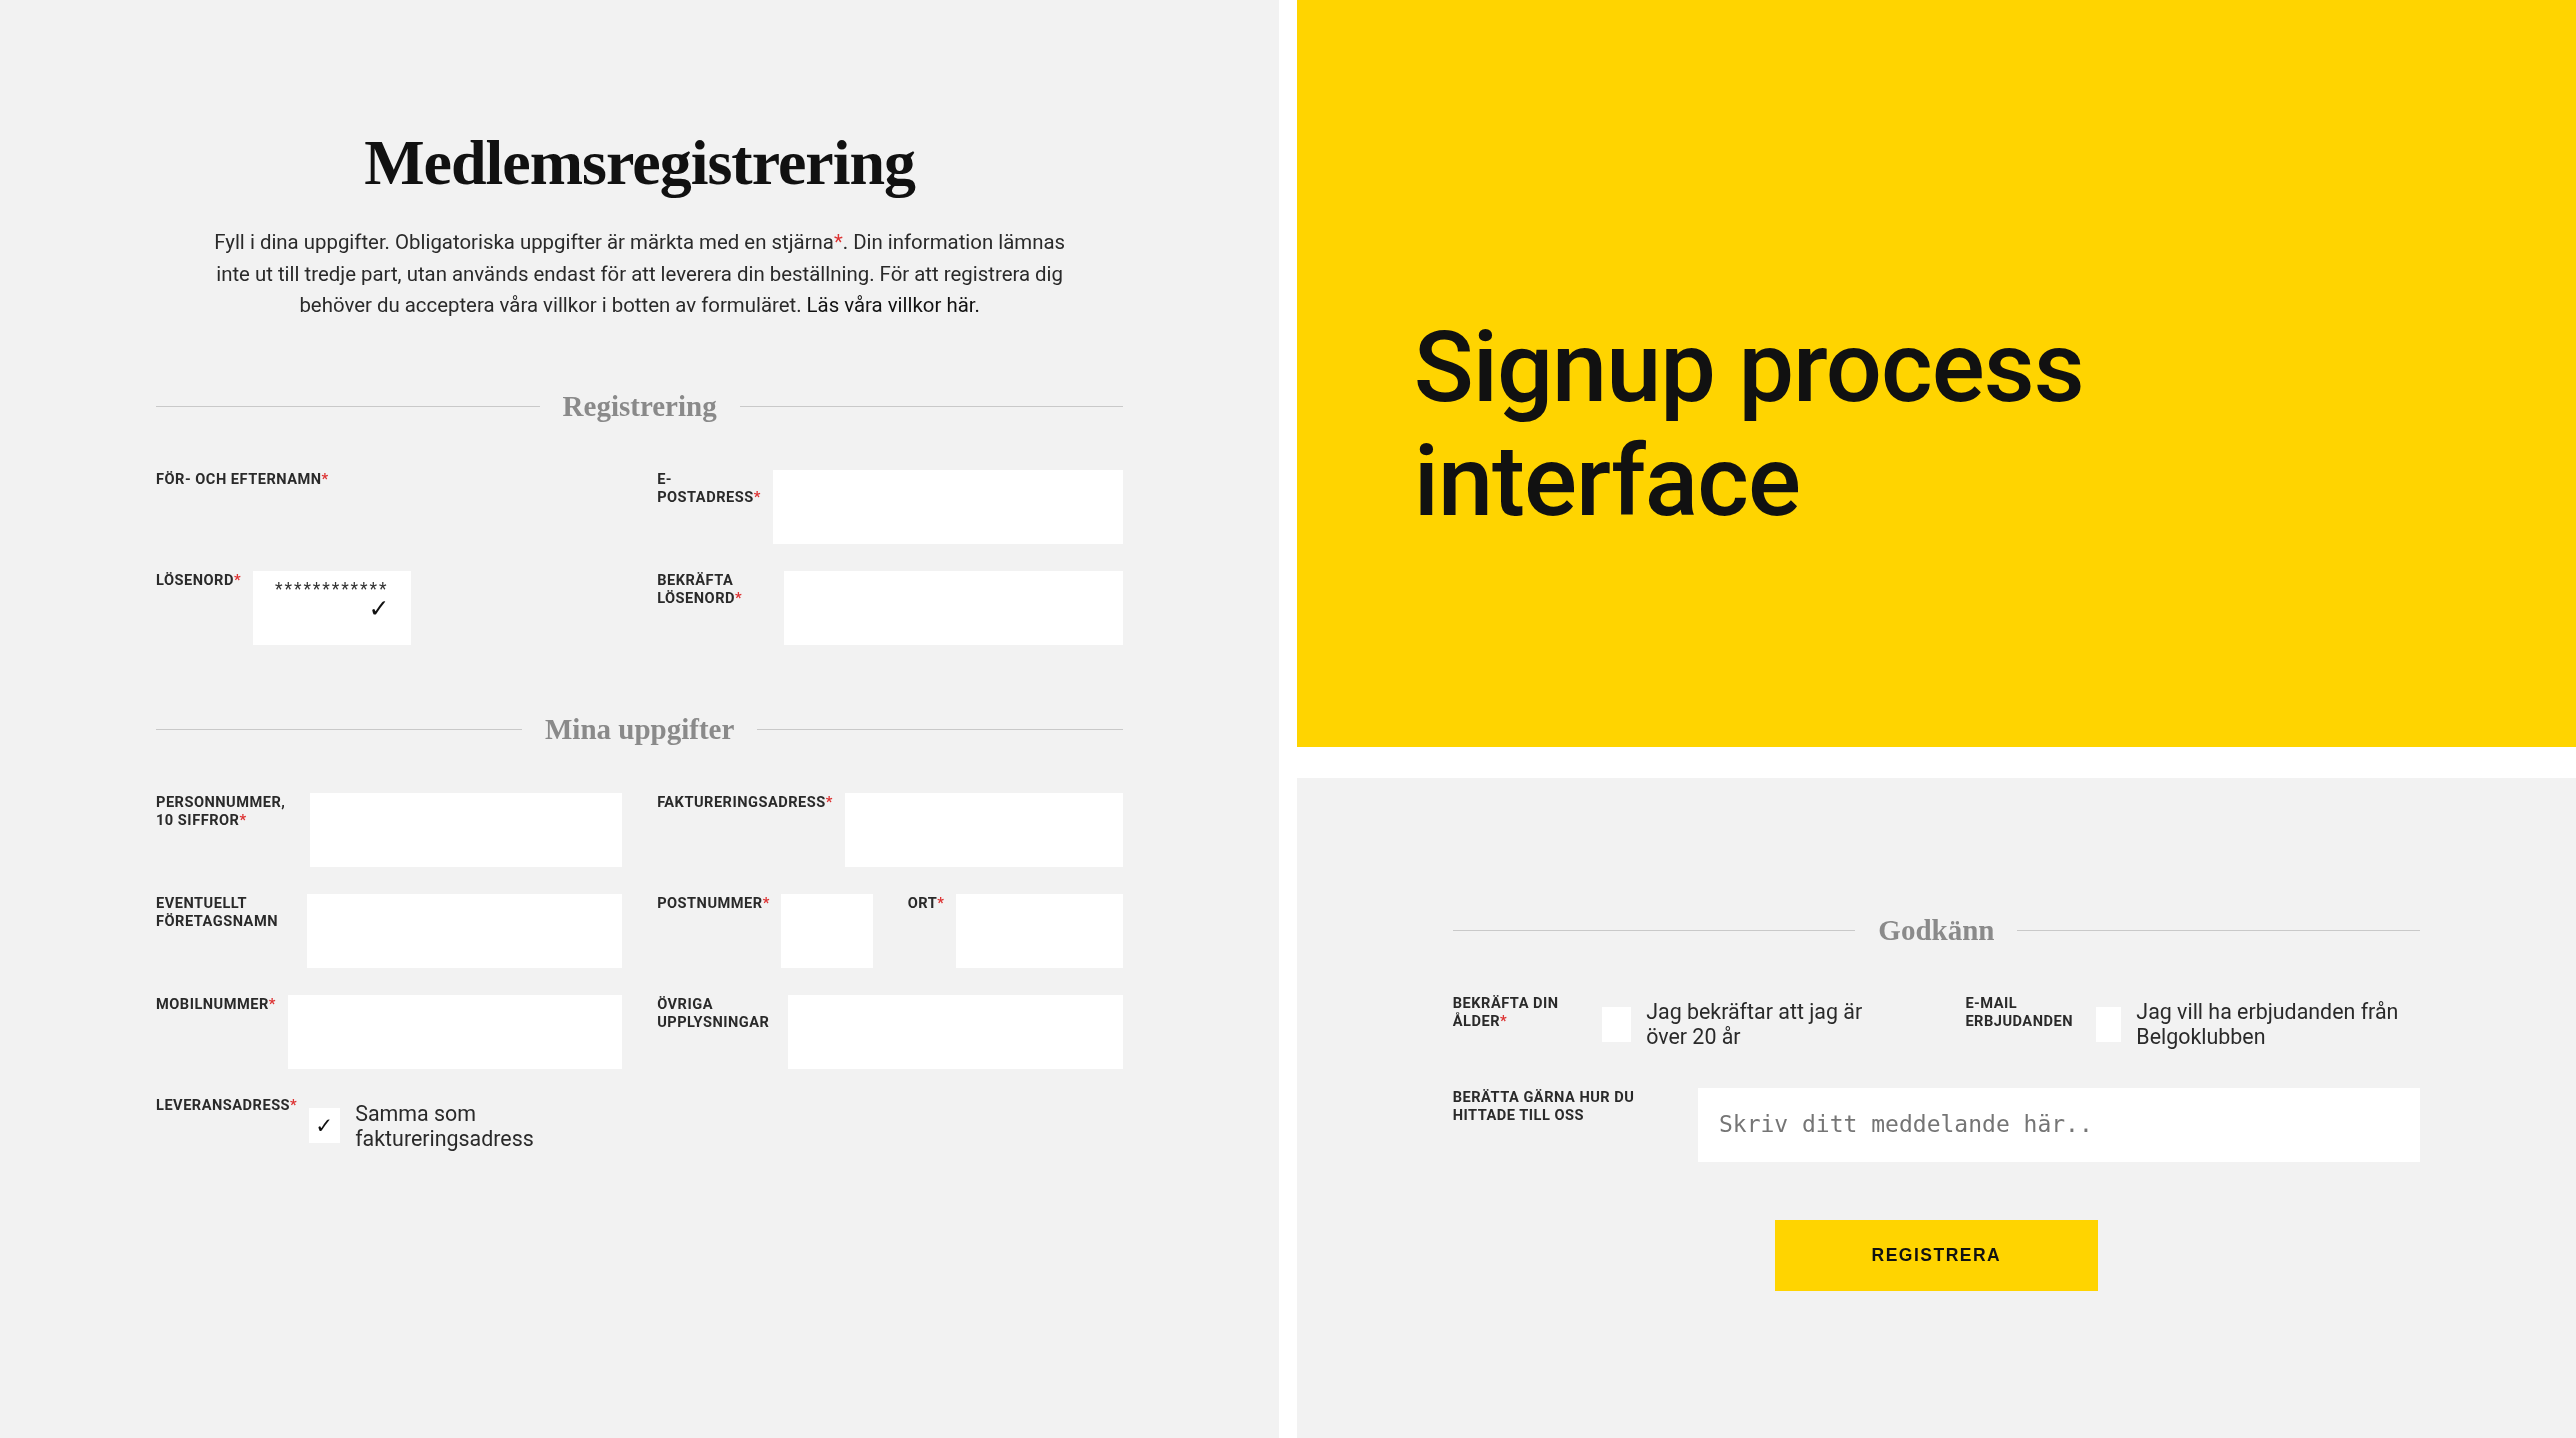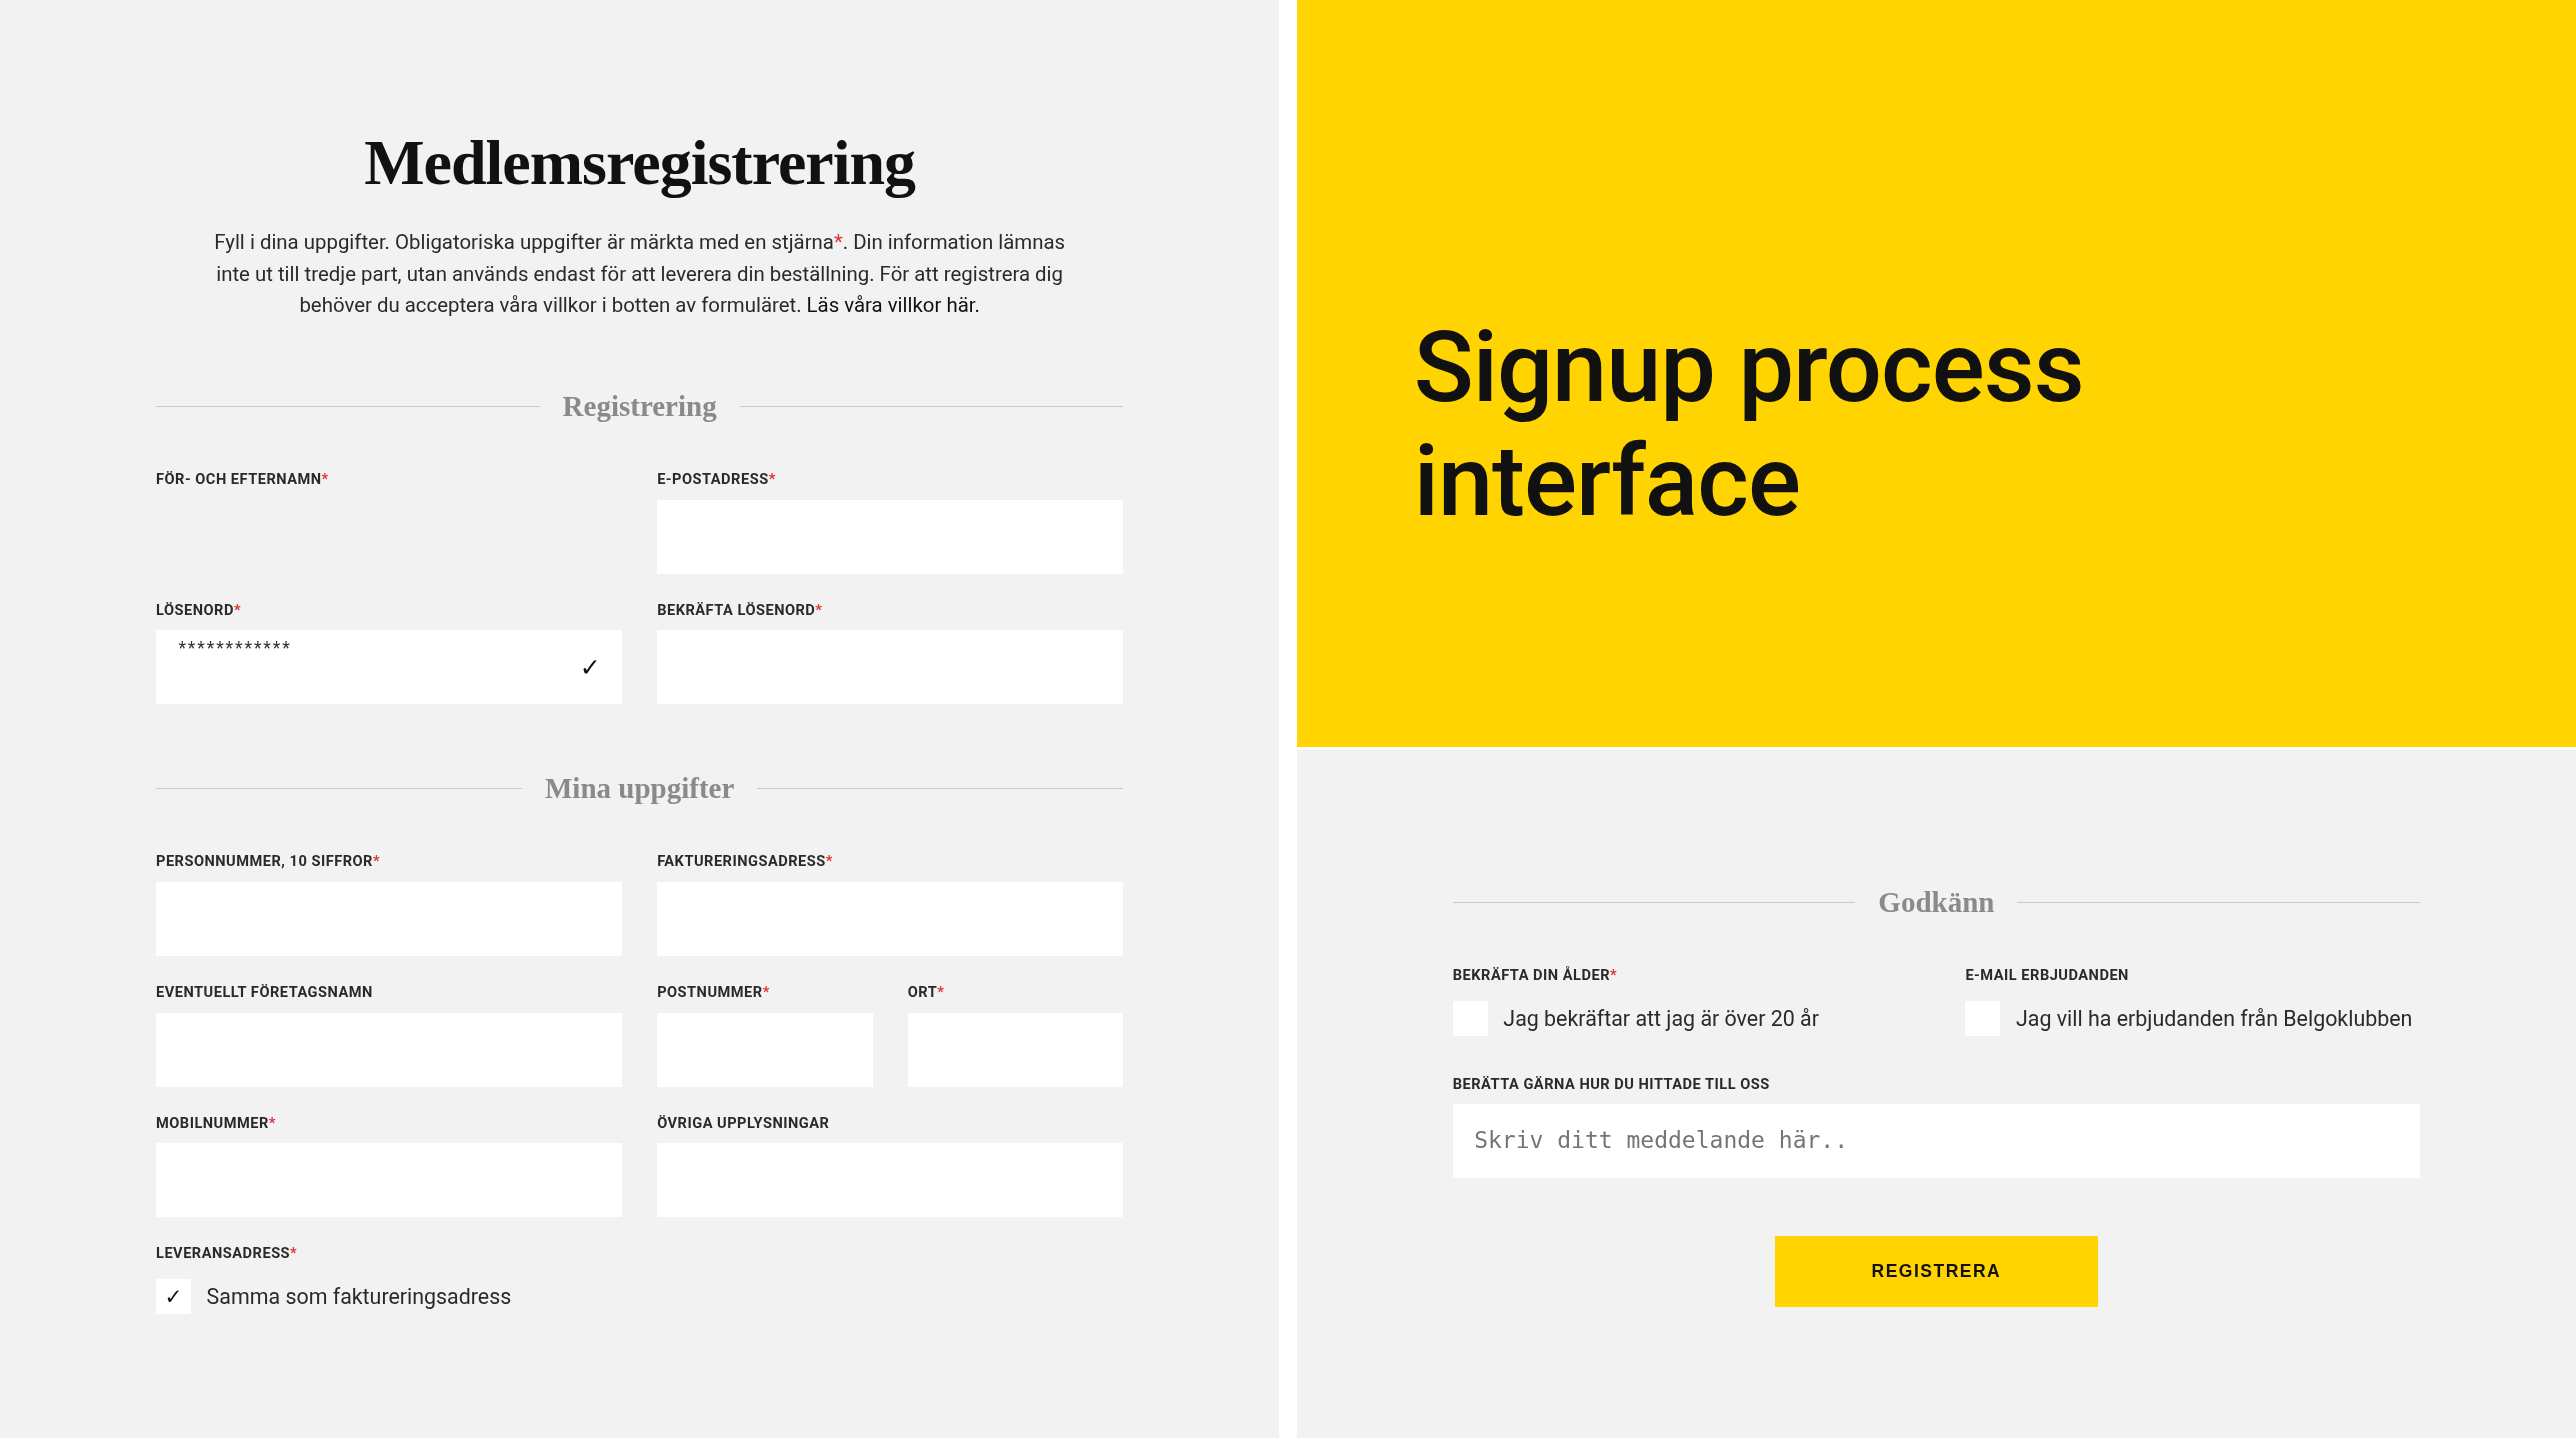--- a/index.html
+++ b/index.html
@@ -3,34 +3,34 @@
 <meta charset="utf-8">
 <style>
   * { box-sizing: border-box; margin: 0; padding: 0; }
   html, body { width: 100%; height: 100%; background: #fff; font-family: -apple-system, "Segoe UI", Roboto, "Helvetica Neue", Arial, sans-serif; }
   .stage { display: grid; grid-template-columns: 1fr 1fr; gap: 17.5px; width: 2576px; height: 1439px; background: #fff; }
   .panel { background: #f2f2f2; position: relative; }
   .left { padding: 126px 156px 78px 156px; }
   .right-top { background: #ffd400; display: flex; align-items: flex-start; padding: 311px 117px 0 117px; }
   .right-top h2 { font-size: 99px; font-weight: 500; line-height: 1.15; color: #111; letter-spacing: -1px; }
   .right-bottom { padding: 136px 156px 78px 156px; }
-  .right-col { display: grid; grid-template-rows: 747px 1fr; gap: 3px; }
+  .right-col { display: grid; grid-template-rows: 747px 1fr; gap: 31px; }
 
   .page-title { font-family: Georgia, "Times New Roman", serif; font-weight: 700; font-size: 64px; text-align: center; color: #111; letter-spacing: -1px; }
   .intro { margin: 27px auto 0 auto; max-width: 855px; text-align: center; font-size: 20.4px; line-height: 1.55; color: #2a2a2a; }
   .intro .req { color: #d33; }
   .intro a { color: #111; cursor: pointer; }
 
   .section-divider { display: flex; align-items: center; gap: 23px; margin: 68px 0 47px 0; }
   .section-divider hr { flex: 1; border: none; border-top: 1px solid #c9c9c9; height: 0; }
   .section-divider .label { font-family: Georgia, "Times New Roman", serif; font-size: 29px; color: #8a8a8a; font-weight: 600; }
 
   .grid2 { display: grid; grid-template-columns: 1fr 1fr; gap: 27px 35px; }
   .grid-post { display: grid; grid-template-columns: 1fr 1fr; gap: 27px 35px; }
-  .field { display: flex; flex-direction: column; gap: 11.7px; }
+  .field { display: flex; flex-direction: row; gap: 11.7px; }
   .field-label { font-size: 14.6px; font-weight: 700; letter-spacing: 0.5px; color: #2a2a2a; text-transform: uppercase; }
   .field-label .req { color: #d33; }
   .input-wrap { position: relative; }
   .input { width: 100%; height: 74px; background: #fff; border: 1.9px solid transparent; padding: 0 21.4px; font-size: 25px; color: #333; outline: none; }
   .input.focused { border-color: #111; }
   .caret { position: absolute; top: 50%; transform: translateY(-50%); width: 1px; height: 31px; background: #111; }
   .check-icon { position: absolute; right: 21.4px; top: 50%; transform: translateY(-50%); font-size: 25px; color: #111; }
   .pwd-dots { letter-spacing: 1.9px; font-size: 17.5px; }
 
   .checkbox-row { display: flex; align-items: center; gap: 15.6px; margin-top: 5px; }

